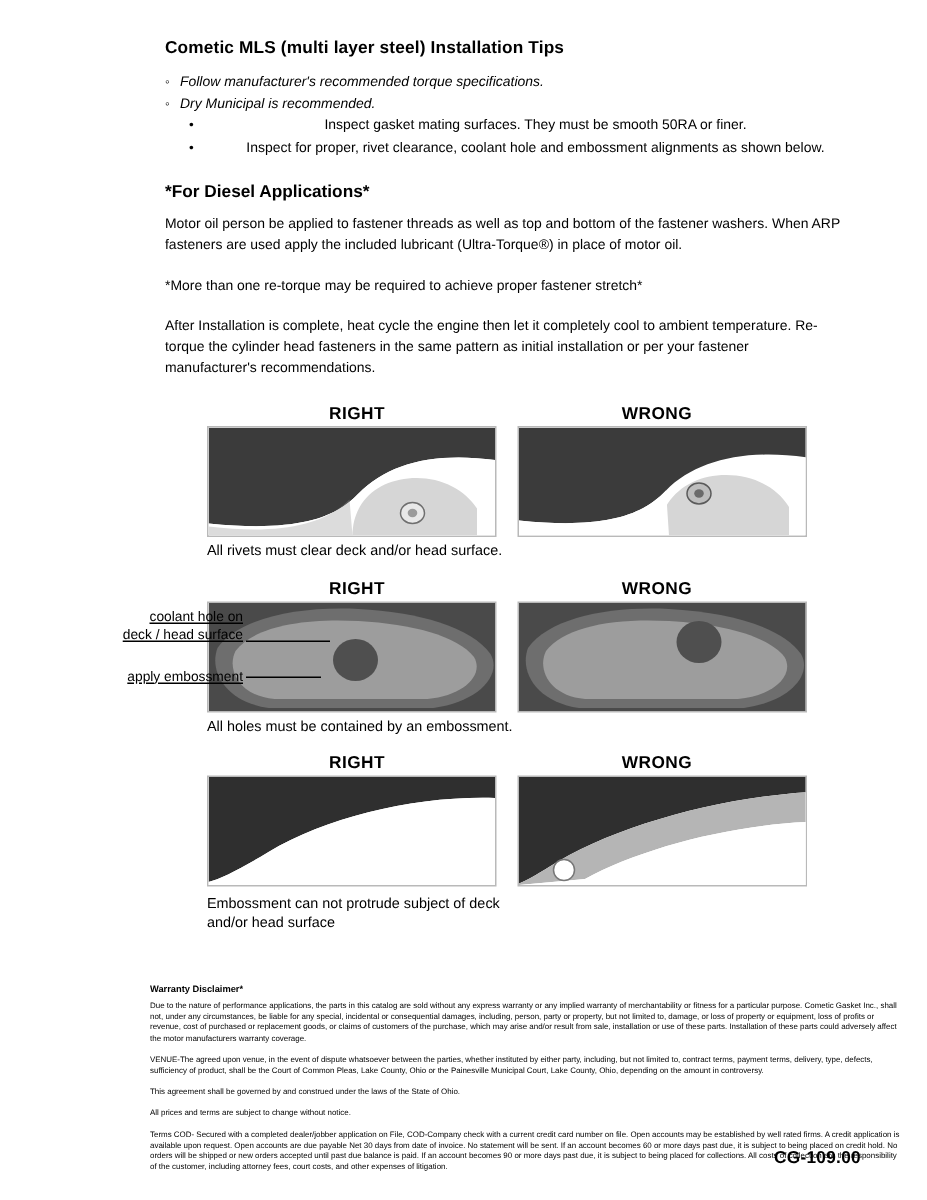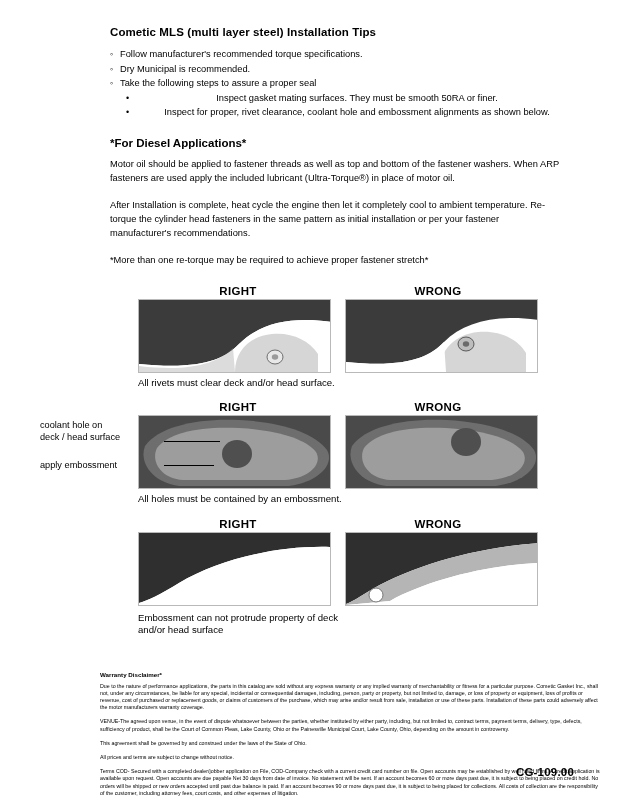--- a/index.html
+++ b/index.html
@@ -27,20 +27,21 @@
     font-size: 11.5px;
     font-weight: bold;
     margin: 0 0 9px 70px;
     letter-spacing: 0.1px;
   }
 
   ul.bullets {
     list-style: none;
     margin: 0 0 0 70px;
     padding: 0;
+    font-style: italic;
   }
   ul.bullets > li {
     font-size: 9.3px;
     line-height: 14.5px;
     position: relative;
     padding-left: 10px;
   }
   ul.bullets > li:before {
     content: "\25E6";
     position: absolute;
@@ -118,21 +119,23 @@
     font-size: 9.6px;
     margin: 4px 0 0 28px;
     width: 420px;
     line-height: 12.5px;
   }
 
   
   .callout {
     position: absolute;
     font-size: 9.2px;
+    text-align: right;
     line-height: 12px;
+    text-decoration: underline;
   }
   .calloutline {
     position: absolute;
     background: #000;
     height: 1px;
   }
 
   
   .warranty {
     margin: 34px 0 0 60px;
@@ -162,31 +165,30 @@
 </head>
 <body>
 
 <div class="page">
 
   <h1 class="title">Cometic MLS (multi layer steel) Installation Tips</h1>
 
   <ul class="bullets">
     <li>Follow manufacturer's recommended torque specifications.</li>
     <li>Dry Municipal is recommended.</li>
-    <li>Take the following steps to assure a proper seal</li>
   </ul>
   <ul class="subbullets" style="margin-left:86px;">
     <li>Inspect gasket mating surfaces.  They must be smooth 50RA or finer.</li>
     <li>Inspect for proper, rivet clearance, coolant hole and embossment alignments as shown below.</li>
   </ul>
 
   <h2 class="subtitle">*For Diesel Applications*</h2>
-  <p class="para">Motor oil should be applied to fastener threads as well as top and bottom of the fastener washers. When ARP fasteners are used apply the included lubricant (Ultra-Torque®) in place of motor oil.</p>
+  <p class="para">Motor oil person be applied to fastener threads as well as top and bottom of the fastener washers. When ARP fasteners are used apply the included lubricant (Ultra-Torque®) in place of motor oil.</p>
+  <p class="para gap">*More than one re-torque may be required to achieve proper fastener stretch*</p>
   <p class="para gap">After Installation is complete, heat cycle the engine then let it completely cool to ambient temperature. Re-torque the cylinder head fasteners in the same pattern as initial installation or per your fastener manufacturer's recommendations.</p>
-  <p class="para gap">*More than one re-torque may be required to achieve proper fastener stretch*</p>
 
   <div class="figgroup" style="margin-top:18px;">
     <div class="labels">
       <div class="lab">RIGHT</div>
       <div class="lab">WRONG</div>
     </div>
     <div class="panes">
       <div class="pane">
         <svg width="193" height="72" viewBox="0 0 193 72">
           <rect x="0" y="0" width="193" height="72" fill="#ffffff"></rect>
@@ -270,21 +272,21 @@
         <svg width="193" height="72" viewBox="0 0 193 72">
           <rect x="0" y="0" width="193" height="72" fill="#ffffff"></rect>
           <path d="M0,0 L193,0 L193,10 C130,14 60,34 20,60 C12,65 5,69 0,71 Z" fill="#2f2f2f"></path>
           <path d="M0,71 C5,69 12,65 20,60 C60,34 130,14 193,10 L193,30 C140,32 80,48 44,68 L0,72 Z" fill="#b5b5b5"></path>
           <path d="M193,30 C140,32 80,48 44,68 L0,72 L193,72 Z" fill="#ffffff"></path>
           <circle cx="30" cy="62" r="7" fill="#ffffff" stroke="#777777" stroke-width="1"></circle>
         </svg>
       </div>
     </div>
     <div class="caption" style="margin-top:6px;">
-      <span>Embossment can not protrude property of deck</span><br>
+      <span>Embossment can not protrude subject of deck</span><br>
       <span>and/or head surface</span>
     </div>
   </div>
 
   <div class="warranty">
     <h3>Warranty Disclaimer*</h3>
     <p>Due to the nature of performance applications, the parts in this catalog are sold without any express warranty or any implied warranty of merchantability or fitness for a particular purpose.  Cometic Gasket Inc., shall not, under any circumstances, be liable for any special, incidental or consequential damages, including, person, party or property, but not limited to, damage, or loss of property or equipment, loss of profits or revenue, cost of purchased or replacement goods, or claims of customers of the purchase, which may arise and/or result from sale, installation or use of these parts.  Installation of these parts could adversely affect the motor manufacturers warranty coverage.</p>
     <p>VENUE-The agreed upon venue, in the event of dispute whatsoever between the parties, whether instituted by either party, including, but not limited to, contract terms, payment terms, delivery, type, defects, sufficiency of product, shall be the Court of Common Pleas, Lake County, Ohio or the Painesville Municipal Court, Lake County, Ohio, depending on the amount in controversy.</p>
     <p>This agreement shall be governed by and construed under the laws of the State of Ohio.</p>
     <p>All prices and terms are subject to change without notice.</p>

